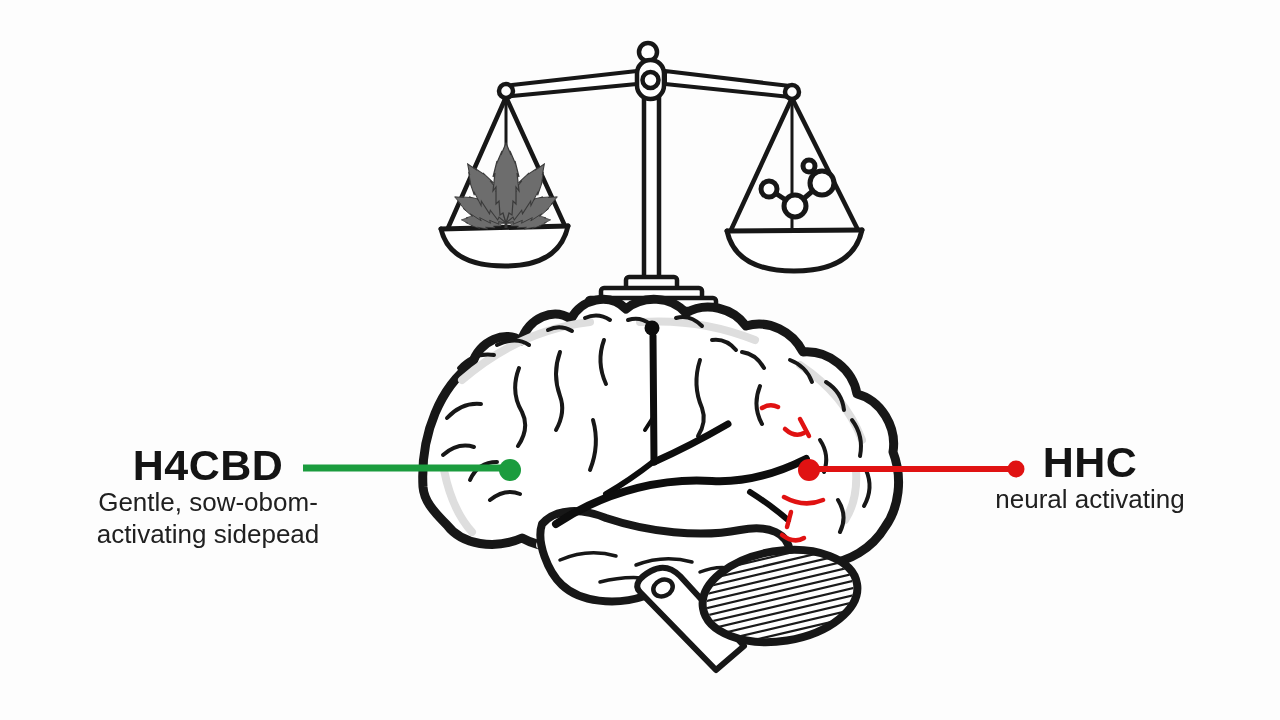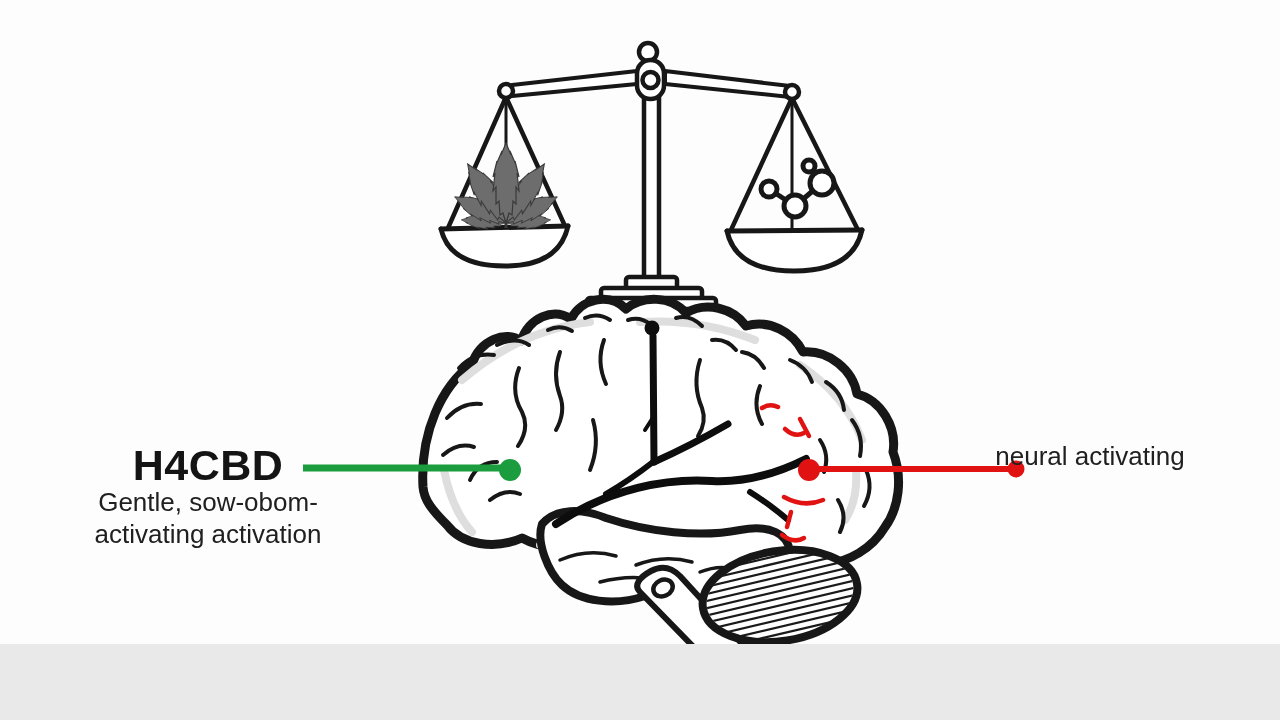--- a/index.html
+++ b/index.html
@@ -10,21 +10,21 @@
     --background:#fdfdfd;
     --shading:#dedede;
   }
   html,body{margin:0;padding:0;}
   body{
     background:#e9e9e9;
     font-family:"Liberation Sans","DejaVu Sans",sans-serif;
   }
   .stage{
     position:relative;
-    width:1280px;height:644px;
+    width:1280px;height:720px;
     margin:0 auto;
     background:var(--background);
     overflow:hidden;
   }
   .stage svg{position:absolute;left:0;top:0;}
 
   
   .label-block{
     position:absolute;
     text-align:center;
@@ -241,23 +241,24 @@
 
     <line class="red-stroke" x1="818" y1="469" x2="1010" y2="469" stroke-width="6"></line>
     <circle class="red-fill" cx="809" cy="470" r="11"></circle>
     <circle class="red-fill" cx="1016" cy="469" r="8.5"></circle>
   </svg>
 
   <div class="label-block label-left">
     <div class="compound">H4CBD</div>
     <div class="desc">
       <div>Gentle, sow-obom-</div>
-      <div>activating activation</div>
+      <div>activating sidepead</div>
     </div>
   </div>
 
   <div class="label-block label-right">
+    <div class="compound">HHC</div>
     <div class="desc">
       <div>neural activating</div>
     </div>
   </div>
 
 </div>
 
 </body></html>

